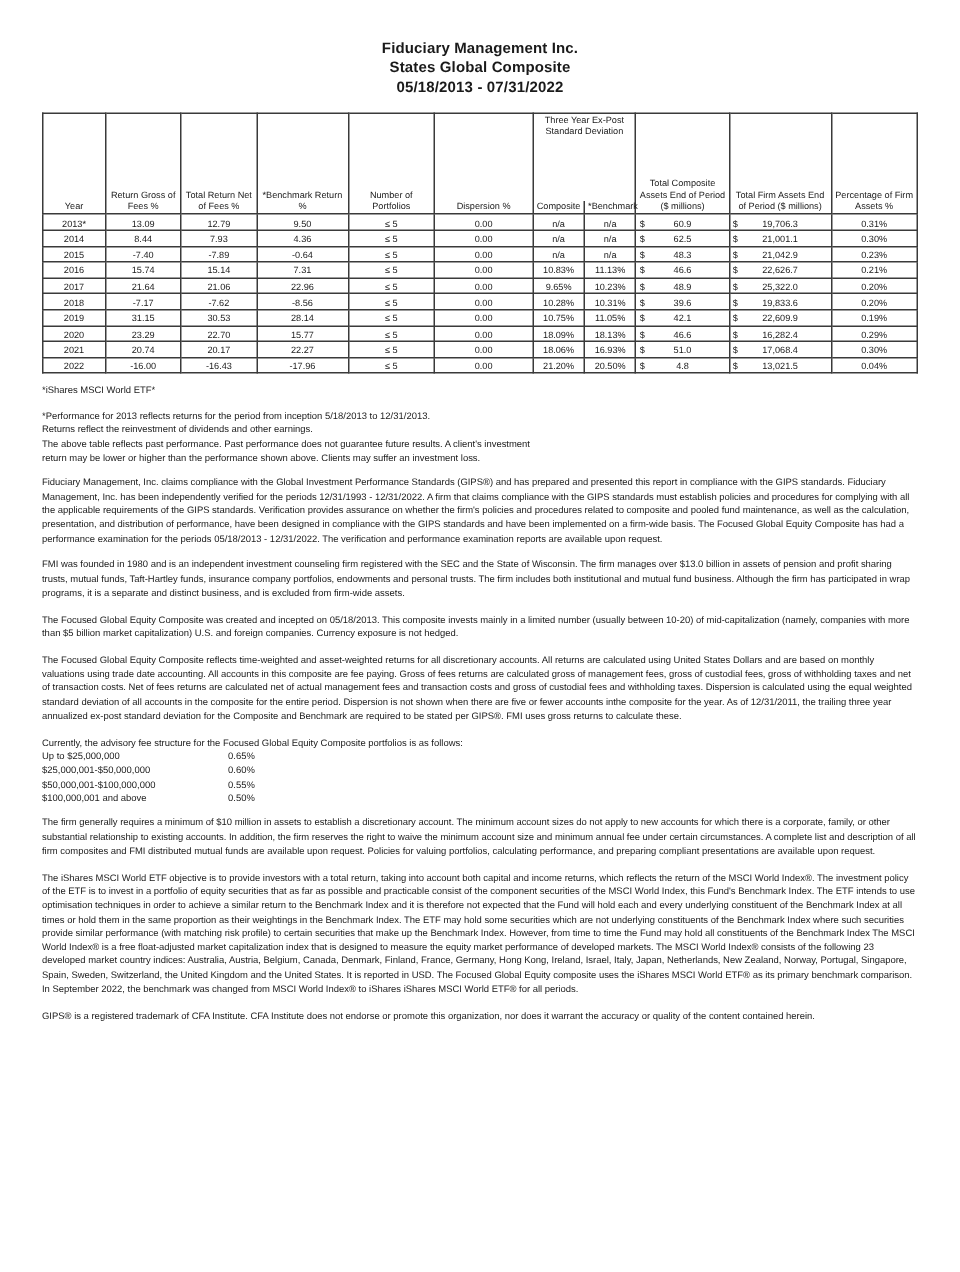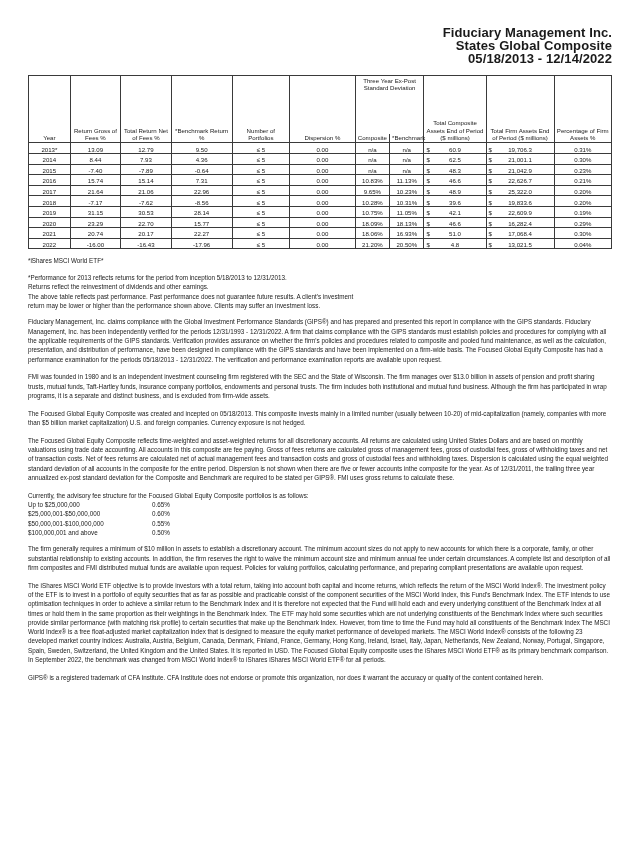--- a/index.html
+++ b/index.html
@@ -13,23 +13,23 @@
     background: #ffffff;
     margin: 0 auto;
     position: relative;
     box-sizing: border-box;
     padding: 26px 28px 10px 28px;
     font-family: "Liberation Sans", sans-serif;
     color: #1a1a1a;
     overflow: hidden;
   }
   .title-block {
-    text-align: right;
+    text-align: center;
     font-weight: bold;
-    font-size: 13px;
+    font-size: 10px;
     line-height: 13px;
     margin-bottom: 10px;
   }
   .title-block div { letter-spacing: 0.1px; }
 
   table.perf {
     border-collapse: collapse;
     width: 100%;
     font-size: 6.1px;
     table-layout: fixed;
@@ -107,21 +107,21 @@
   .fee-table td.tier { width: 124px; }
 </style>
 </head>
 <body>
 
 <div class="page">
 
   <div class="title-block">
     <div>Fiduciary Management Inc.</div>
     <div>States Global Composite</div>
-    <div>05/18/2013 - 12/14/2022</div>
+    <div>05/18/2013 - 07/31/2022</div>
   </div>
 
   <table class="perf">
     <thead>
       <tr>
         <th rowspan="2" class="w-year">Year</th>
         <th rowspan="2" class="w-num">Return Gross of Fees %</th>
         <th rowspan="2" class="w-num">Total Return Net of Fees %</th>
         <th rowspan="2" class="w-bench">*Benchmark Return %</th>
         <th rowspan="2" class="w-port">Number of Portfolios</th>

